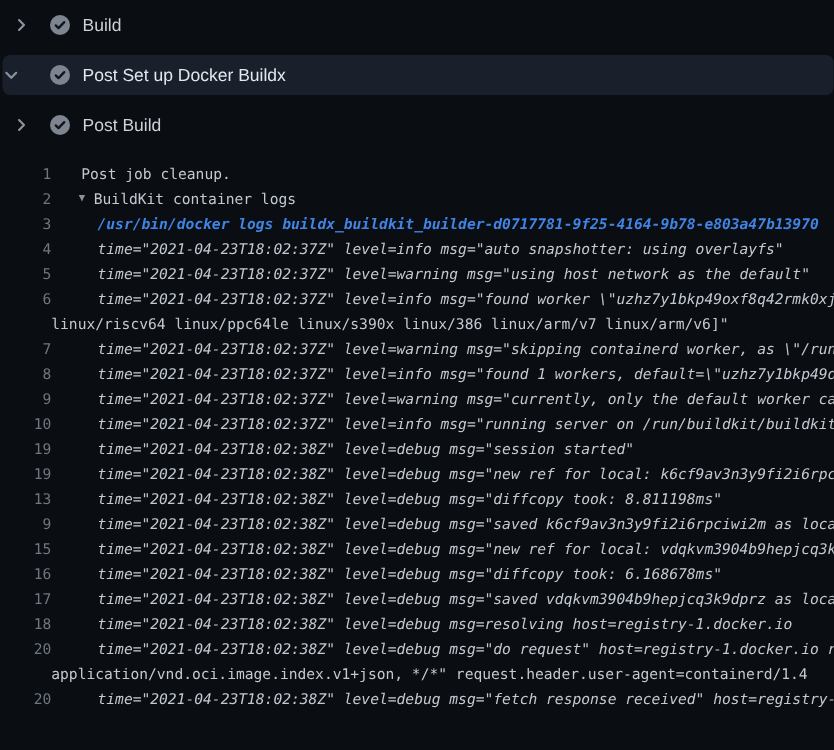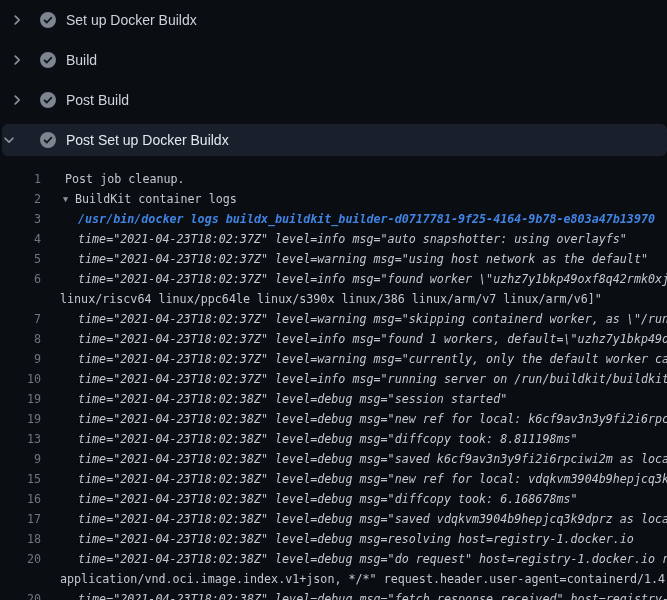--- a/index.html
+++ b/index.html
@@ -58,99 +58,84 @@
     flex: 0 0 41px;
     width: 41px;
     text-align: right;
     color: #6e7681;
     cursor: pointer;
     user-select: none;
   }
   .lt { color: #c2c9d1; }
   .indent-base  .lt { margin-left: 24px; }
   .indent-group .lt { margin-left: 37px; font-style: italic; }
-  .indent-cont  .lt { margin-left: 19px; }
+  .indent-cont  .lt { }
   .cmd .lt { color: #4184e4; font-weight: bold; }
   .marker {
     display: inline-block;
     width: 12px;
     margin-left: 22px;
     color: #8b949e;
     font-size: 8.5px;
     cursor: pointer;
   }
   .indent-base.has-marker .lt { margin-left: 0; }
 </style>
 </head>
 <body>
 
 <div class="viewer">
   <div class="steps">
+
   <div class="step">
     <span class="chev chev-right">
       <svg width="14" height="14" viewBox="0 0 16 16">
             <path d="M6 3.5l4.5 4.5L6 12.5" fill="none" stroke="#8b949e" stroke-width="2" stroke-linecap="round" stroke-linejoin="round"></path>
           </svg>
     </span>
 
     <span class="check">
       <svg width="16" height="16" viewBox="0 0 16 16">
             <circle cx="8" cy="8" r="8" fill="#7d8590"></circle>
             <path d="M4.6 8.3l2.2 2.2 4.6-4.8" fill="none" stroke="#10141a" stroke-width="1.8" stroke-linecap="round" stroke-linejoin="round"></path>
           </svg>
     </span>
-    <span class="step-label">Set up Docker Buildx</span>
+    <span class="step-label">Build</span>
+  </div>
+
+  <div class="step expanded">
+
+    <span class="chev chev-down">
+      <svg width="14" height="14" viewBox="0 0 16 16">
+            <path d="M3.5 6L8 10.5 12.5 6" fill="none" stroke="#8b949e" stroke-width="2" stroke-linecap="round" stroke-linejoin="round"></path>
+          </svg>
+    </span>
+    <span class="check">
+      <svg width="16" height="16" viewBox="0 0 16 16">
+            <circle cx="8" cy="8" r="8" fill="#7d8590"></circle>
+            <path d="M4.6 8.3l2.2 2.2 4.6-4.8" fill="none" stroke="#10141a" stroke-width="1.8" stroke-linecap="round" stroke-linejoin="round"></path>
+          </svg>
+    </span>
+    <span class="step-label">Post Set up Docker Buildx</span>
   </div>
 
   <div class="step">
     <span class="chev chev-right">
       <svg width="14" height="14" viewBox="0 0 16 16">
             <path d="M6 3.5l4.5 4.5L6 12.5" fill="none" stroke="#8b949e" stroke-width="2" stroke-linecap="round" stroke-linejoin="round"></path>
           </svg>
     </span>
 
     <span class="check">
       <svg width="16" height="16" viewBox="0 0 16 16">
             <circle cx="8" cy="8" r="8" fill="#7d8590"></circle>
             <path d="M4.6 8.3l2.2 2.2 4.6-4.8" fill="none" stroke="#10141a" stroke-width="1.8" stroke-linecap="round" stroke-linejoin="round"></path>
           </svg>
     </span>
-    <span class="step-label">Build</span>
-  </div>
-
-  <div class="step">
-    <span class="chev chev-right">
-      <svg width="14" height="14" viewBox="0 0 16 16">
-            <path d="M6 3.5l4.5 4.5L6 12.5" fill="none" stroke="#8b949e" stroke-width="2" stroke-linecap="round" stroke-linejoin="round"></path>
-          </svg>
-    </span>
-
-    <span class="check">
-      <svg width="16" height="16" viewBox="0 0 16 16">
-            <circle cx="8" cy="8" r="8" fill="#7d8590"></circle>
-            <path d="M4.6 8.3l2.2 2.2 4.6-4.8" fill="none" stroke="#10141a" stroke-width="1.8" stroke-linecap="round" stroke-linejoin="round"></path>
-          </svg>
-    </span>
     <span class="step-label">Post Build</span>
-  </div>
-
-  <div class="step expanded">
-
-    <span class="chev chev-down">
-      <svg width="14" height="14" viewBox="0 0 16 16">
-            <path d="M3.5 6L8 10.5 12.5 6" fill="none" stroke="#8b949e" stroke-width="2" stroke-linecap="round" stroke-linejoin="round"></path>
-          </svg>
-    </span>
-    <span class="check">
-      <svg width="16" height="16" viewBox="0 0 16 16">
-            <circle cx="8" cy="8" r="8" fill="#7d8590"></circle>
-            <path d="M4.6 8.3l2.2 2.2 4.6-4.8" fill="none" stroke="#10141a" stroke-width="1.8" stroke-linecap="round" stroke-linejoin="round"></path>
-          </svg>
-    </span>
-    <span class="step-label">Post Set up Docker Buildx</span>
   </div>
 </div>
   <div class="log">
   <div class="log-row indent-base">
     <span class="ln">1</span>
     <span class="lt">Post job cleanup.</span>
   </div>
 
   <div class="log-row indent-base has-marker">
     <span class="ln">2</span>

